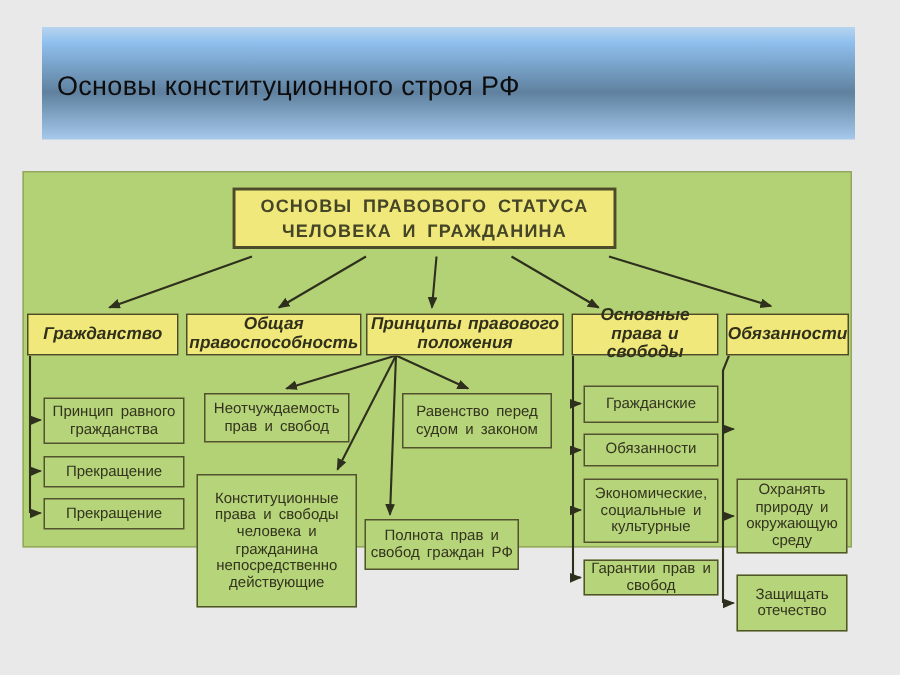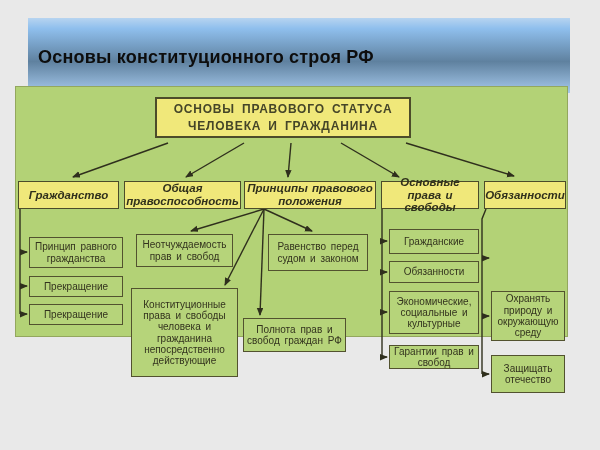--- a/index.html
+++ b/index.html
@@ -12,26 +12,26 @@
   .slide{position:absolute;left:0;top:0;width:600px;height:450px;}
 
   
   .title-bar{
     position:absolute;left:28px;top:18px;width:542px;height:75px;
     background:linear-gradient(180deg,#b7d4f0 0%,#8fbfed 14%,#5f819f 58%,#a6c9ec 100%);
     display:flex;align-items:center;
     box-sizing:border-box;padding:4px 0 0 10px;
   }
   .title-bar h1{
-    margin:0;font-size:18px;font-weight:bold;color:#0d0d0d;letter-spacing:.2px;
+    margin:0;font-size:18px;font-weight:normal;color:#0d0d0d;letter-spacing:.2px;
   }
 
   
   .diagram{
-    position:absolute;left:15px;top:86px;width:553px;height:251px;
+    position:absolute;left:15px;top:114px;width:553px;height:251px;
     background:#b3d276;border:1px solid #93a75e;box-sizing:border-box;
   }
   .diagram svg{position:absolute;left:0;top:0;width:553px;height:310px;}
 
   .box{
     position:absolute;box-sizing:border-box;
     display:flex;align-items:center;justify-content:center;
     text-align:center;
   }
   .ybox{

